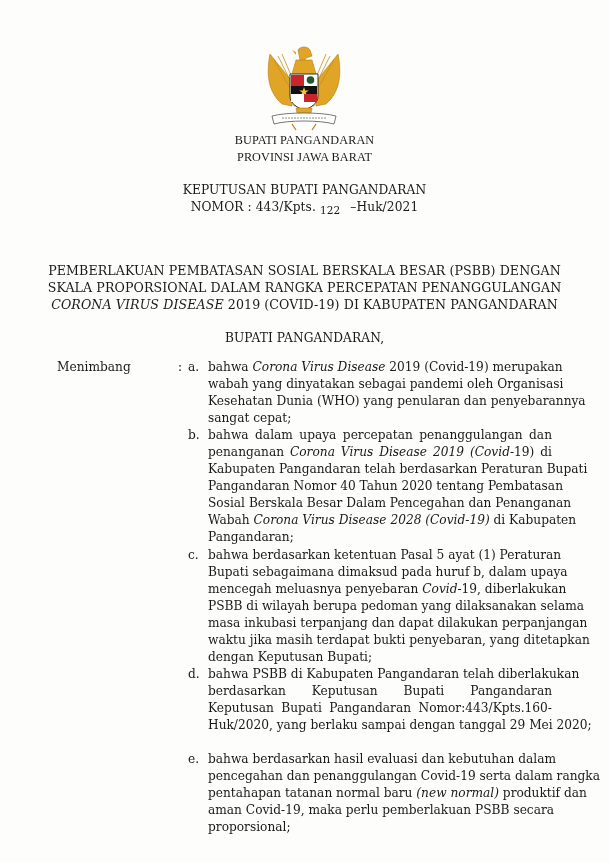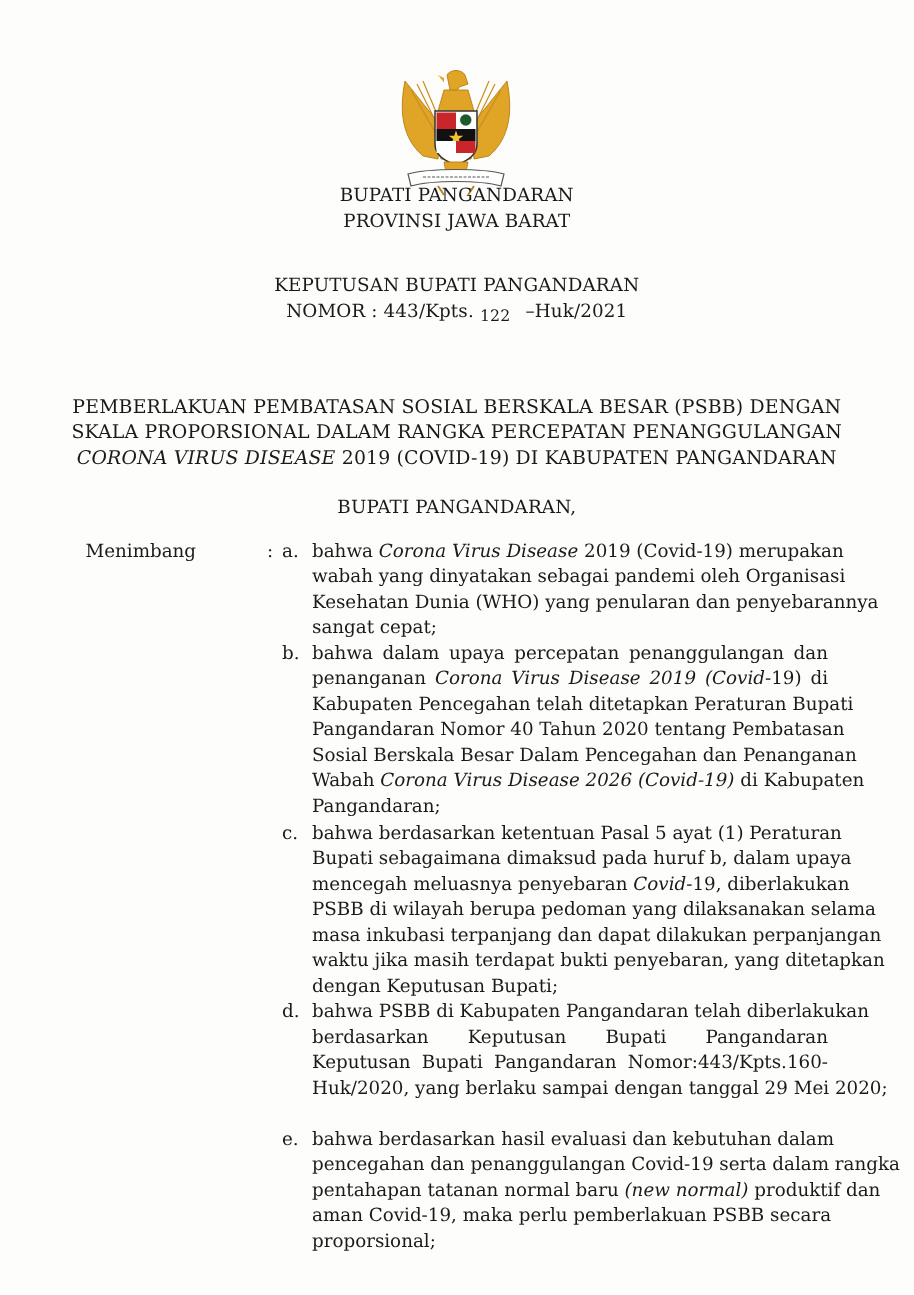--- a/index.html
+++ b/index.html
@@ -6,21 +6,21 @@
   body {
     width: 609px; height: 863px; overflow: hidden;
     background: #fdfdfc;
     font-family: "DejaVu Serif", "Liberation Serif", serif;
     color: #1a1a1a;
     position: relative;
   }
   .page { position: absolute; left: 0; top: 0; width: 609px; height: 863px; }
   .emblem { position: absolute; left: 262px; top: 44px; width: 84px; height: 90px; }
   .center { position: absolute; left: 0; width: 609px; text-align: center; font-size: 12.2px; line-height: 17px; letter-spacing: 0.1px; }
-  .title-block { top: 122px; }
+  .title-block { top: 132px; font-family: Liberation Serif, serif; }
   .kep-block { top: 182px; }
   .nomor-num { font-size: 10.5px; position: relative; top: 3px; padding: 0 10px 0 4px; }
   .tentang { top: 231px; }
   .subject { top: 262px; font-size: 12.6px; line-height: 17px; }
   .subject em { font-style: italic; }
   .bupati-comma { top: 330px; }
   .consid { position: absolute; left: 57px; top: 359px; width: 500px; font-size: 12.2px; line-height: 17.05px; }
   .consid-label { position: absolute; left: 0; top: 0; }
   .consid-colon { position: absolute; left: 121px; top: 0; }
   .item { position: absolute; left: 131px; width: 364px; }
@@ -95,24 +95,24 @@
             <span class="line">wabah yang dinyatakan sebagai pandemi oleh Organisasi</span>
             <span class="line">Kesehatan Dunia (WHO) yang penularan dan penyebarannya</span>
             <span class="line last">sangat cepat;</span>
           </div>
         </div>
         <div class="item" style="top: 68.2px;">
           <span class="item-letter">b.</span>
           <div class="item-text">
             <span class="line">bahwa dalam upaya percepatan penanggulangan dan</span>
             <span class="line">penanganan <em>Corona Virus Disease 2019 (Covid</em>-19) di</span>
-            <span class="line">Kabupaten Pencegahan telah ditetapkan Peraturan Bupati</span>
+            <span class="line">Kabupaten Pangandaran telah berdasarkan Peraturan Bupati</span>
             <span class="line">Pangandaran Nomor 40 Tahun 2020 tentang Pembatasan</span>
             <span class="line">Sosial Berskala Besar Dalam Pencegahan dan Penanganan</span>
-            <span class="line">Wabah <em>Corona Virus Disease 2026 (Covid-19)</em> di Kabupaten</span>
+            <span class="line">Wabah <em>Corona Virus Disease 2028 (Covid-19)</em> di Kabupaten</span>
             <span class="line last">Pangandaran;</span>
           </div>
         </div>
         <div class="item" style="top: 187.55px;">
           <span class="item-letter">c.</span>
           <div class="item-text">
             <span class="line">bahwa berdasarkan ketentuan Pasal 5 ayat (1) Peraturan</span>
             <span class="line">Bupati sebagaimana dimaksud pada huruf b, dalam upaya</span>
             <span class="line">mencegah meluasnya penyebaran <em>Covid</em>-19, diberlakukan</span>
             <span class="line">PSBB di wilayah berupa pedoman yang dilaksanakan selama</span>

